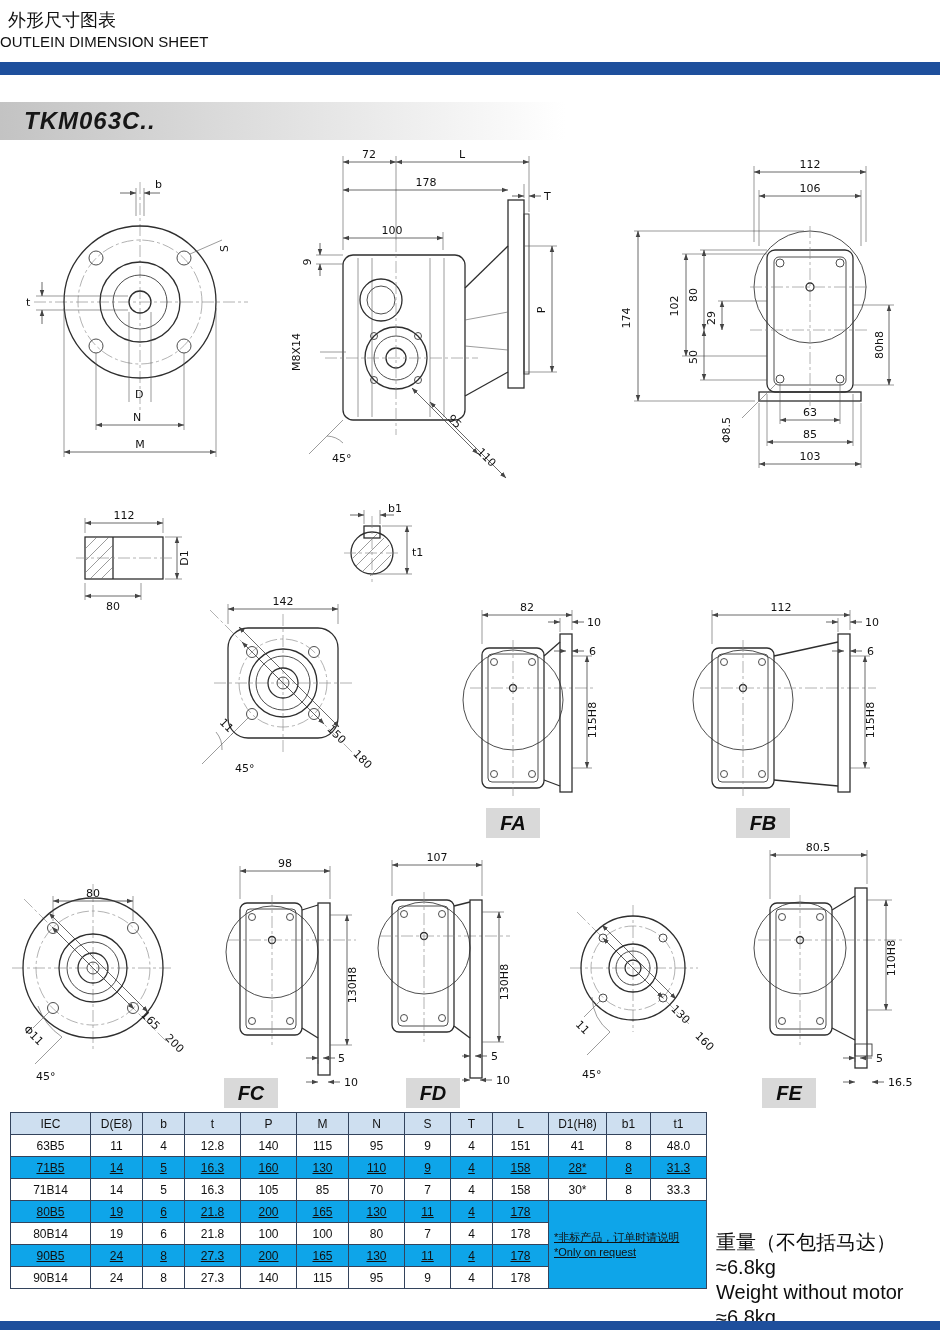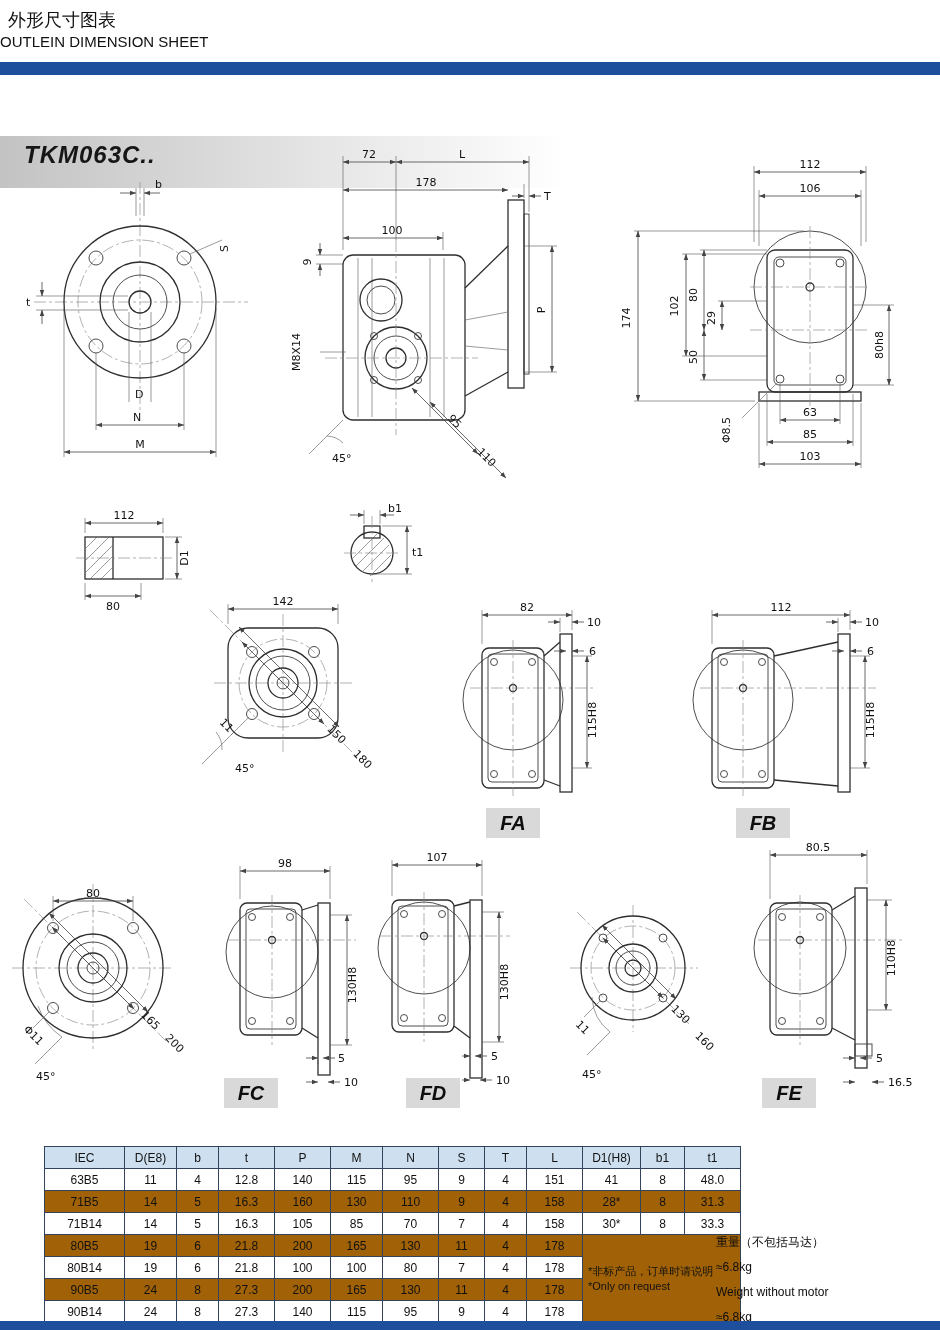--- a/index.html
+++ b/index.html
@@ -3,43 +3,43 @@
 <meta charset="utf-8">
 <style>
   html,body{margin:0;padding:0;background:#fff;}
   .page{position:relative;width:940px;height:1330px;background:#fff;overflow:hidden;
         font-family:"Liberation Sans",sans-serif;color:#111;}
   .title-cn{position:absolute;left:8px;top:8px;font-size:18px;font-weight:normal;}
   .title-en{position:absolute;left:0;top:33px;font-size:15px;}
   .bar{position:absolute;left:0;width:940px;background:#1e4f9c;}
   .bar.top{top:62px;height:13px;}
   .bar.bottom{top:1321px;height:9px;}
-  .model-banner{position:absolute;left:0;top:102px;width:565px;height:52px;
-      background:linear-gradient(90deg,#c3c3c3 0%,#e4e4e4 55%,#ffffff 100%);margin-top:34px;}
+  .model-banner{position:absolute;left:0;top:102px;width:565px;height:38px;
+      background:linear-gradient(90deg,#c3c3c3 0%,#e4e4e4 55%,#ffffff 100%);}
   .model-banner .model{position:absolute;left:24px;top:5px;font-size:24px;font-weight:bold;
       font-style:italic;color:#161616;letter-spacing:1px;}
   svg.draw{position:absolute;left:0;top:0;pointer-events:none;}
   svg .ln{stroke:#2e2e2e;stroke-width:1.3;fill:none;}
   svg .md{stroke:#3a3a3a;stroke-width:0.9;fill:none;}
   svg .thin{stroke:#666;stroke-width:0.65;fill:none;}
   svg .cl{stroke:#888;stroke-width:0.65;fill:none;stroke-dasharray:12 3 3 3;}
   svg .dim{stroke:#444;stroke-width:0.8;fill:none;}
   svg .ext{stroke:#555;stroke-width:0.6;fill:none;}
   svg text.dt{font-family:"DejaVu Sans",sans-serif;font-size:11px;fill:#111;stroke:none;}
   svg rect.badge{fill:#d9d9d9;stroke:none;}
   svg text.badge-t{font-family:"Liberation Sans",sans-serif;font-size:20px;font-weight:bold;
       font-style:italic;fill:#0e0e0e;stroke:none;}
-  .dim-table{position:absolute;left:10px;top:1146px;width:696px;border-collapse:collapse;
-      font-size:12px;table-layout:fixed;margin-left:34px;}
+  .dim-table{position:absolute;left:10px;top:1112px;width:696px;border-collapse:collapse;
+      font-size:12px;table-layout:fixed;}
   .dim-table th,.dim-table td{border:1px solid #33435c;text-align:center;padding:1px 2px;height:19px;
       overflow:hidden;white-space:nowrap;}
   .dim-table thead th{background:#cedff0;font-weight:normal;}
-  .dim-table tr.alt td{background:#a16207;}
+  .dim-table tr.alt td{background:#0ea5e9;text-decoration:underline;}
   .dim-table td.note-cell{background:#fff;font-size:11px;text-align:left;padding:10px 5px;line-height:15px;}
-  .weight{position:absolute;left:716px;top:1230px;font-size:12px;line-height:25px;color:#0d0d0d;}
+  .weight{position:absolute;left:716px;top:1230px;font-size:20px;line-height:25px;color:#0d0d0d;}
 </style>
 </head>
 <body>
 
 <div class="page">
 
   <div class="title-cn">外形尺寸图表</div>
   <div class="title-en">OUTLEIN DIMENSION SHEET</div>
   <div class="bar top"></div>
 

